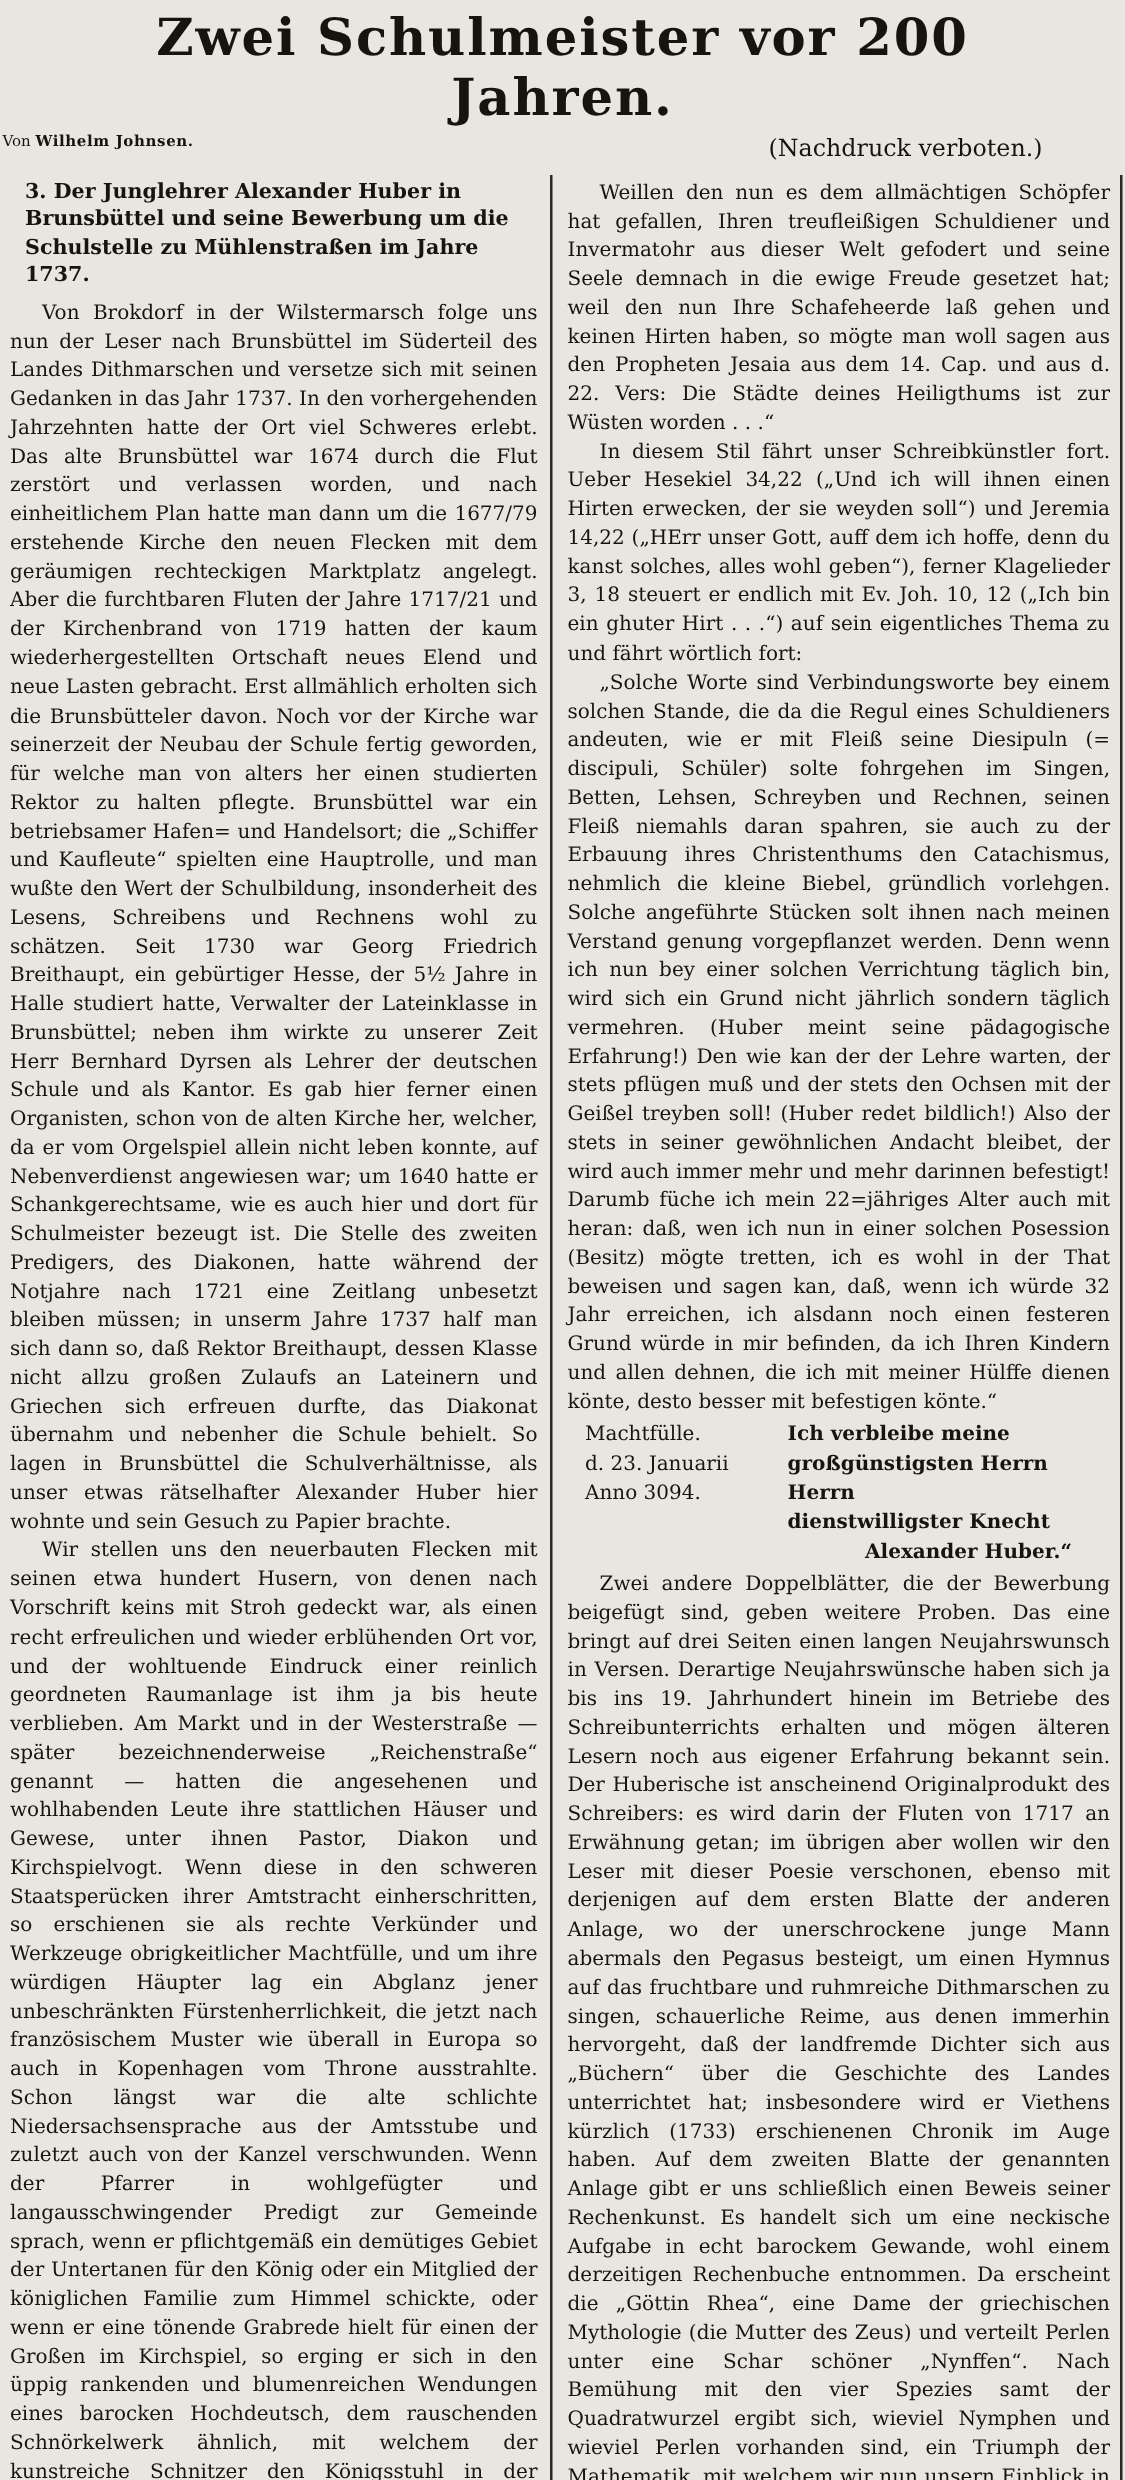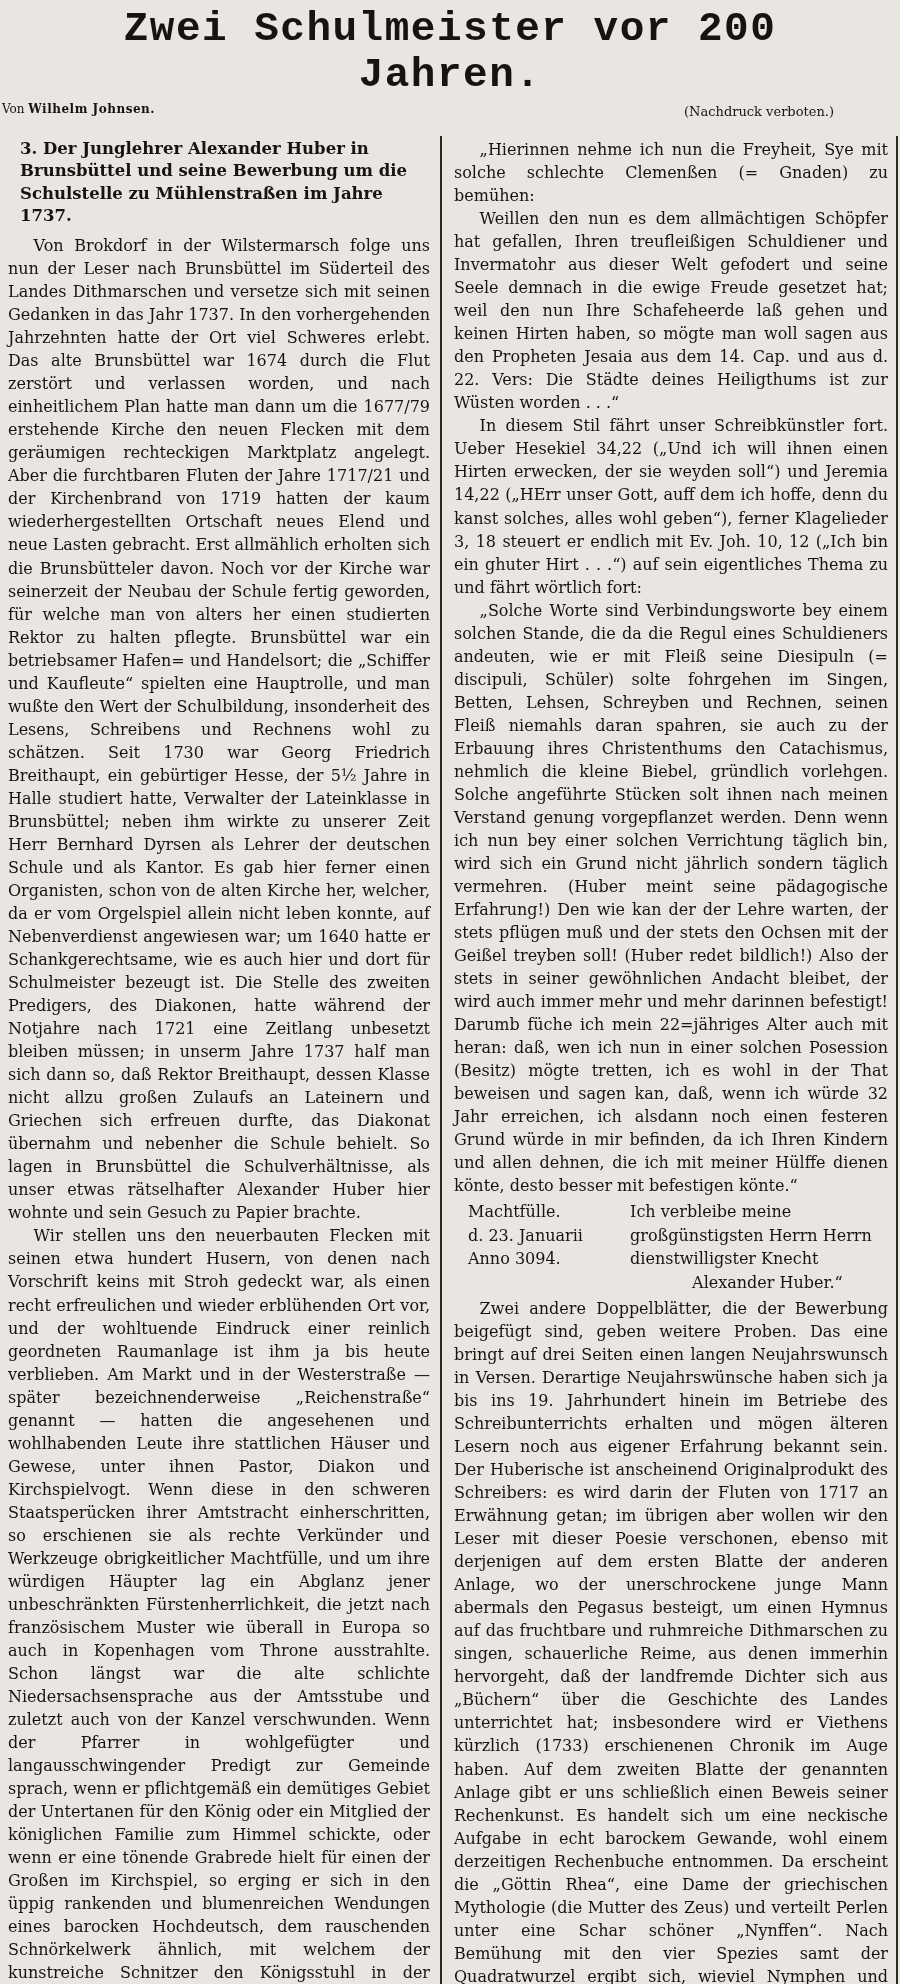--- a/index.html
+++ b/index.html
@@ -11,31 +11,30 @@
     overflow:hidden;
   }
   .page{padding:4px 2px 0 2px;}
   .masthead{margin:0 0 2px 0;}
   h1{
     font-size:41px;
     font-weight:bold;
     text-align:center;
     margin:2px 30px 4px 30px;
     letter-spacing:1.5px;
-    font-family:Liberation Mono, monospace;
   }
   .byline-row{position:relative;height:28px;margin-bottom:6px;}
   .byline{
     position:absolute;left:0;right:110px;text-align:left;
     font-size:12px;
   }
   .byline b{letter-spacing:0.5px;}
   .copyright{
     position:absolute;right:64px;top:2px;
-    font-size:13px;
+    font-size:19px;
   }
   .columns{
     display:flex;align-items:stretch;
     border-right:2px solid #2b2721;
     min-height:1890px;
   }
   .col{box-sizing:border-box;}
   .col-left{width:438px;padding:2px 10px 0 6px;}
   .divider{width:2px;background:#2b2721;}
   .col-right{flex:1;padding:2px 8px 0 12px;}
@@ -49,21 +48,21 @@
     text-align:justify;margin:0;
     text-indent:1.6em;
     hyphens:auto;
   }
   .signature{
     display:flex;
     margin:3px 0 3px 0;
     font-size:16px;line-height:1.46;
   }
   .sig-left{width:38%;padding-left:14px;}
-  .sig-right{width:62%;padding-left:4px;}
+  .sig-right{width:62%;padding-left:4px;font-weight:bold;}
   .sig-right .sig-name{padding-left:62px;}
 </style>
 </head>
 <body>
 
 <div class="page">
 
   <div class="masthead">
     <h1>Zwei Schulmeister vor 200 Jahren.</h1>
     <div class="byline-row">
@@ -79,21 +78,20 @@
     <div class="col col-left">
       <h2>3. Der Junglehrer Alexander Huber in Brunsbüttel und seine Bewerbung um die Schulstelle zu Mühlenstraßen im Jahre 1737.</h2>
       <p>Von Brokdorf in der Wilstermarsch folge uns nun der Leser nach Brunsbüttel im Süderteil des Landes Dithmarschen und versetze sich mit seinen Gedanken in das Jahr 1737. In den vorhergehenden Jahrzehnten hatte der Ort viel Schweres erlebt. Das alte Brunsbüttel war 1674 durch die Flut zerstört und verlassen worden, und nach einheitlichem Plan hatte man dann um die 1677/79 erstehende Kirche den neuen Flecken mit dem geräumigen rechteckigen Marktplatz angelegt. Aber die furchtbaren Fluten der Jahre 1717/21 und der Kirchenbrand von 1719 hatten der kaum wiederhergestellten Ortschaft neues Elend und neue Lasten gebracht. Erst allmählich erholten sich die Brunsbütteler davon. Noch vor der Kirche war seinerzeit der Neubau der Schule fertig geworden, für welche man von alters her einen studierten Rektor zu halten pflegte. Brunsbüttel war ein betriebsamer Hafen= und Handelsort; die „Schiffer und Kaufleute“ spielten eine Hauptrolle, und man wußte den Wert der Schulbildung, insonderheit des Lesens, Schreibens und Rechnens wohl zu schätzen. Seit 1730 war Georg Friedrich Breithaupt, ein gebürtiger Hesse, der 5½ Jahre in Halle studiert hatte, Verwalter der Lateinklasse in Brunsbüttel; neben ihm wirkte zu unserer Zeit Herr Bernhard Dyrsen als Lehrer der deutschen Schule und als Kantor. Es gab hier ferner einen Organisten, schon von de alten Kirche her, welcher, da er vom Orgelspiel allein nicht leben konnte, auf Nebenverdienst angewiesen war; um 1640 hatte er Schankgerechtsame, wie es auch hier und dort für Schulmeister bezeugt ist. Die Stelle des zweiten Predigers, des Diakonen, hatte während der Notjahre nach 1721 eine Zeitlang unbesetzt bleiben müssen; in unserm Jahre 1737 half man sich dann so, daß Rektor Breithaupt, dessen Klasse nicht allzu großen Zulaufs an Lateinern und Griechen sich erfreuen durfte, das Diakonat übernahm und nebenher die Schule behielt. So lagen in Brunsbüttel die Schulverhältnisse, als unser etwas rätselhafter Alexander Huber hier wohnte und sein Gesuch zu Papier brachte.</p>
       <p>Wir stellen uns den neuerbauten Flecken mit seinen etwa hundert Husern, von denen nach Vorschrift keins mit Stroh gedeckt war, als einen recht erfreulichen und wieder erblühenden Ort vor, und der wohltuende Eindruck einer reinlich geordneten Raumanlage ist ihm ja bis heute verblieben. Am Markt und in der Westerstraße — später bezeichnenderweise „Reichenstraße“ genannt — hatten die angesehenen und wohlhabenden Leute ihre stattlichen Häuser und Gewese, unter ihnen Pastor, Diakon und Kirchspielvogt. Wenn diese in den schweren Staatsperücken ihrer Amtstracht einherschritten, so erschienen sie als rechte Verkünder und Werkzeuge obrigkeitlicher Machtfülle, und um ihre würdigen Häupter lag ein Abglanz jener unbeschränkten Fürstenherrlichkeit, die jetzt nach französischem Muster wie überall in Europa so auch in Kopenhagen vom Throne ausstrahlte. Schon längst war die alte schlichte Niedersachsensprache aus der Amtsstube und zuletzt auch von der Kanzel verschwunden. Wenn der Pfarrer in wohlgefügter und langausschwingender Predigt zur Gemeinde sprach, wenn er pflichtgemäß ein demütiges Gebiet der Untertanen für den König oder ein Mitglied der königlichen Familie zum Himmel schickte, oder wenn er eine tönende Grabrede hielt für einen der Großen im Kirchspiel, so erging er sich in den üppig rankenden und blumenreichen Wendungen eines barocken Hochdeutsch, dem rauschenden Schnörkelwerk ähnlich, mit welchem der kunstreiche Schnitzer den Königsstuhl in der Kirche verziert hatte. Und wenn der kleine Mann sich obrigkeitlichen Personen höheren oder minder hohen Ranges mit Schreibwerk zu nahen hatte, so wußte er Sorge tragen, daß auch hier der modische Schwulst der Zeit zu seinem Rechte kam. Um einen solchen bescheidenen Mann handelt es sich hier. Wir meinen daß wir seine Wohnung in einer der Nebengassen des Fleckens zu suchen haben, vielleicht auch in einem Häuschen, das zwischen den ansehnlicheren der Besitzenden eingesprengt war.</p>
 
     </div>
 
     <div class="divider"></div>
 
     <div class="col col-right">
-      <p>„Hierinnen nehme ich nun die Freyheit, Sye mit solche schlechte Clemenßen (= Gnaden) zu bemühen:</p>
       <p>Weillen den nun es dem allmächtigen Schöpfer hat gefallen, Ihren treufleißigen Schuldiener und Invermatohr aus dieser Welt gefodert und seine Seele demnach in die ewige Freude gesetzet hat; weil den nun Ihre Schafeheerde laß gehen und keinen Hirten haben, so mögte man woll sagen aus den Propheten Jesaia aus dem 14. Cap. und aus d. 22. Vers: Die Städte deines Heiligthums ist zur Wüsten worden . . .“</p>
       <p>In diesem Stil fährt unser Schreibkünstler fort. Ueber Hesekiel 34,22 („Und ich will ihnen einen Hirten erwecken, der sie weyden soll“) und Jeremia 14,22 („HErr unser Gott, auff dem ich hoffe, denn du kanst solches, alles wohl geben“), ferner Klagelieder 3, 18 steuert er endlich mit Ev. Joh. 10, 12 („Ich bin ein ghuter Hirt . . .“) auf sein eigentliches Thema zu und fährt wörtlich fort:</p>
       <p>„Solche Worte sind Verbindungsworte bey einem solchen Stande, die da die Regul eines Schuldieners andeuten, wie er mit Fleiß seine Diesipuln (= discipuli, Schüler) solte fohrgehen im Singen, Betten, Lehsen, Schreyben und Rechnen, seinen Fleiß niemahls daran spahren, sie auch zu der Erbauung ihres Christenthums den Catachismus, nehmlich die kleine Biebel, gründlich vorlehgen. Solche angeführte Stücken solt ihnen nach meinen Verstand genung vorgepflanzet werden. Denn wenn ich nun bey einer solchen Verrichtung täglich bin, wird sich ein Grund nicht jährlich sondern täglich vermehren. (Huber meint seine pädagogische Erfahrung!) Den wie kan der der Lehre warten, der stets pflügen muß und der stets den Ochsen mit der Geißel treyben soll! (Huber redet bildlich!) Also der stets in seiner gewöhnlichen Andacht bleibet, der wird auch immer mehr und mehr darinnen befestigt! Darumb füche ich mein 22=jähriges Alter auch mit heran: daß, wen ich nun in einer solchen Posession (Besitz) mögte tretten, ich es wohl in der That beweisen und sagen kan, daß, wenn ich würde 32 Jahr erreichen, ich alsdann noch einen festeren Grund würde in mir befinden, da ich Ihren Kindern und allen dehnen, die ich mit meiner Hülffe dienen könte, desto besser mit befestigen könte.“</p>
 
       <div class="signature">
         <div class="sig-left">
           <div>Machtfülle.</div>
           <div>d. 23. Januarii</div>
           <div>Anno 3094.</div>
         </div>

